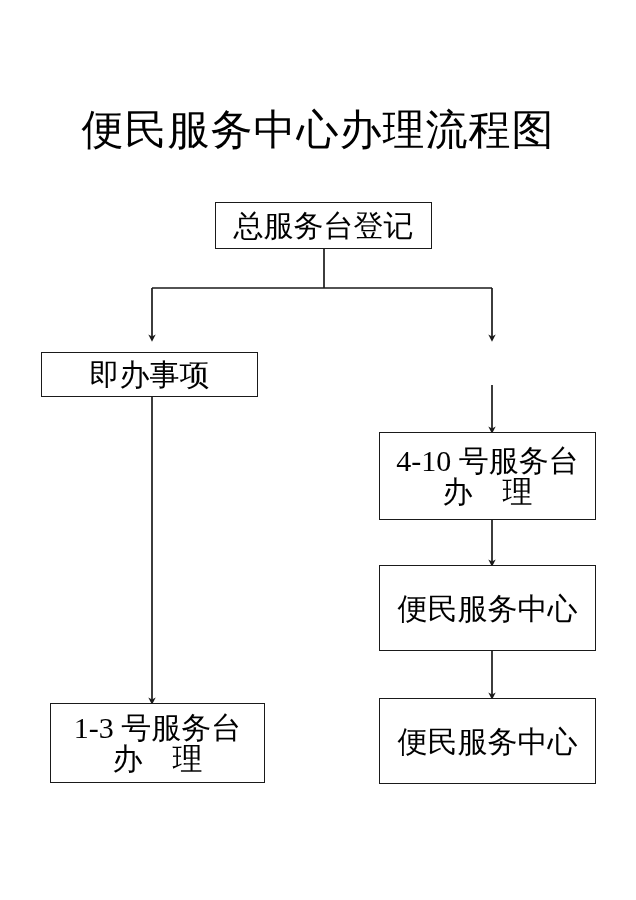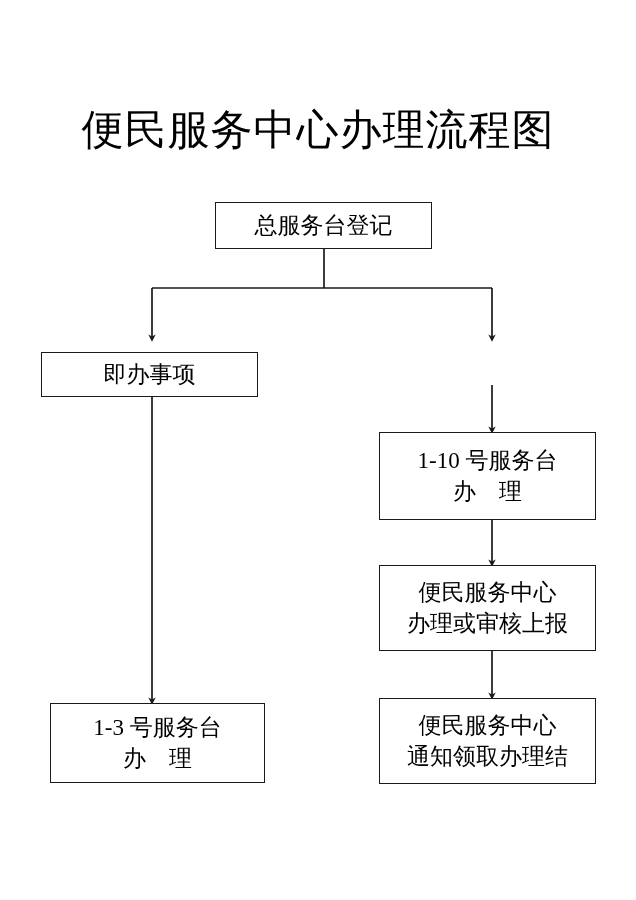--- a/index.html
+++ b/index.html
@@ -40,21 +40,21 @@
 
   .node {
     position: absolute;
     box-sizing: border-box;
     border: 1.6px solid #1a1a1a;
     background: #ffffff;
     display: flex;
     flex-direction: column;
     align-items: center;
     justify-content: center;
-    font-size: 23px;
+    font-size: 30px;
     line-height: 31px;
     text-align: center;
     white-space: pre;
     font-family: "Liberation Serif", "DejaVu Serif", serif;
   }
 
   .node .line {
     display: block;
     white-space: pre;
   }
@@ -112,32 +112,30 @@
   <div class="node" id="node-reception">
     <span class="line">总服务台登记</span>
   </div>
 
   <div class="node" id="node-instant">
     <span class="line">即办事项</span>
   </div>
 
 
   <div class="node" id="node-desk-4-10">
-    <span class="line">1-10 号服务台</span>
+    <span class="line">4-10 号服务台</span>
     <span class="line">办　理</span>
   </div>
 
   <div class="node" id="node-center-process">
     <span class="line">便民服务中心</span>
-    <span class="line">办理或审核上报</span>
   </div>
 
   <div class="node" id="node-center-notify">
     <span class="line">便民服务中心</span>
-    <span class="line">通知领取办理结</span>
   </div>
 
   <div class="node" id="node-desk-1-3">
     <span class="line">1-3 号服务台</span>
     <span class="line">办　理</span>
   </div>
 
 </div>
 
 </body></html>

